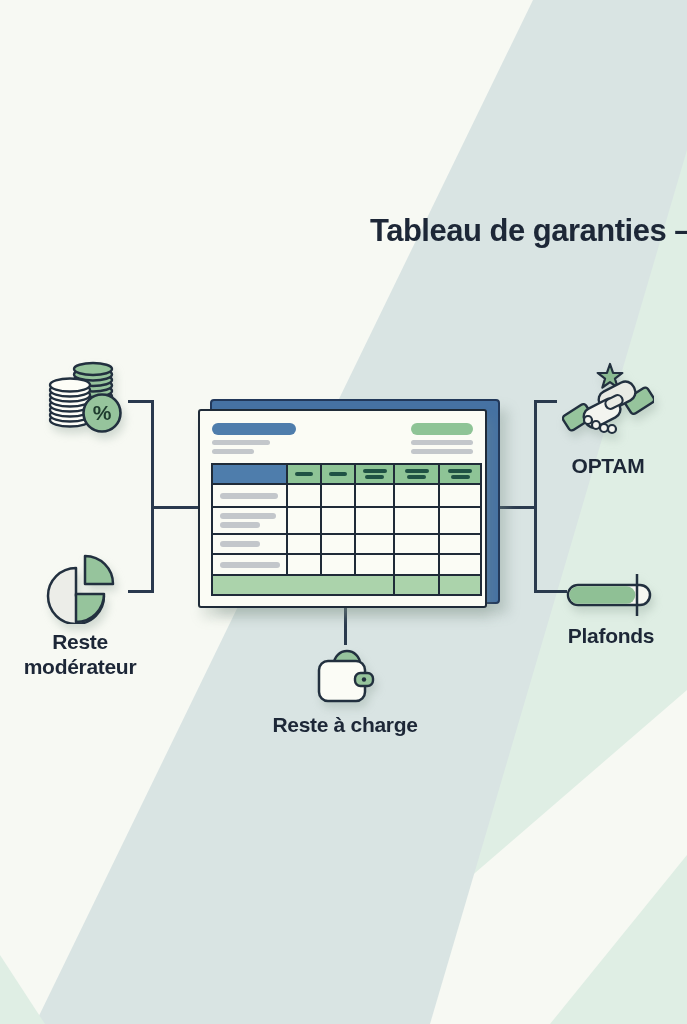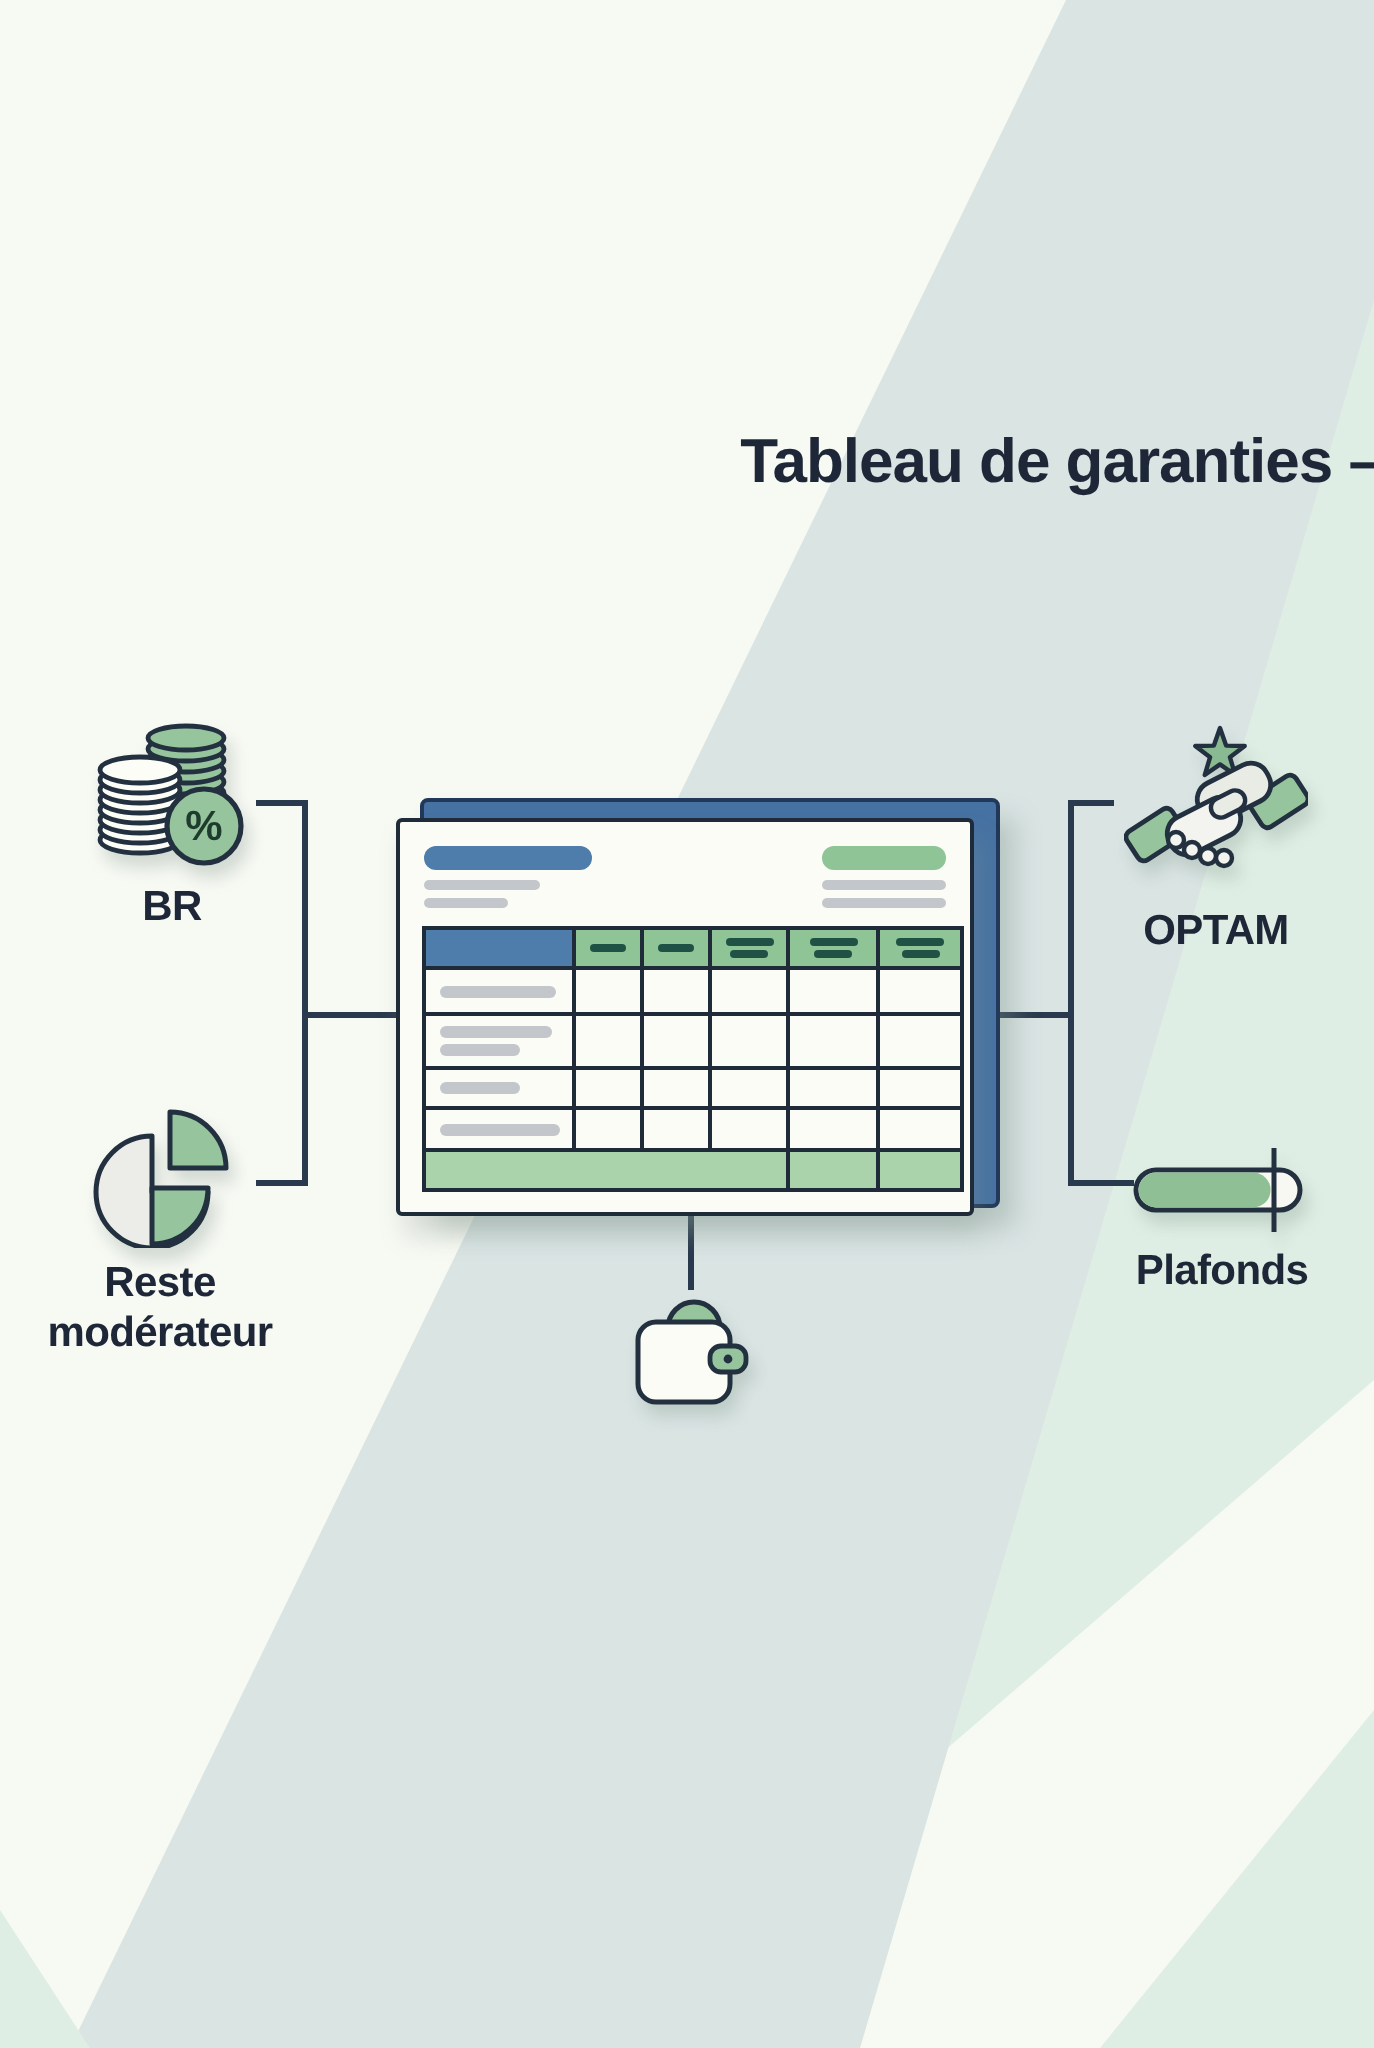--- a/index.html
+++ b/index.html
@@ -119,21 +119,20 @@
       <ellipse cx="23" cy="42" rx="20" ry="6.5" fill="#fdfdf7" stroke="#22303f" stroke-width="2.4"></ellipse>
       <ellipse cx="23" cy="37" rx="20" ry="6.5" fill="#fdfdf7" stroke="#22303f" stroke-width="2.4"></ellipse>
       <ellipse cx="23" cy="32" rx="20" ry="6.5" fill="#fdfdf7" stroke="#22303f" stroke-width="2.4"></ellipse>
       <ellipse cx="23" cy="27" rx="20" ry="6.5" fill="#fdfdf7" stroke="#22303f" stroke-width="2.4"></ellipse>
     </g>
     <g>
       <circle cx="55" cy="55" r="18.5" fill="#96c49c" stroke="#22303f" stroke-width="2.6"></circle>
       <text x="55" y="62" text-anchor="middle" font-size="21" font-weight="bold" fill="#1e3c2e">%</text>
     </g>
   </svg>
-  <div class="node-label">BR</div>
 </div>
 
 <div class="node" style="left:0px;top:548px;width:160px;">
   <svg width="74" height="76" viewBox="0 0 74 76">
     <path d="M33,48 L33,20 A28,28 0 1 0 61,48 Z" fill="#ecede8" stroke="#22303f" stroke-width="2.5" stroke-linejoin="round"></path>
     <path d="M33,48 L61,48 A28,28 0 0 1 33,76 Z" fill="#96c49c" stroke="#22303f" stroke-width="2.5" stroke-linejoin="round" transform="translate(0,-2)"></path>
     <path d="M41,40 L41,12 A28,28 0 0 1 69,40 Z" fill="#96c49c" stroke="#22303f" stroke-width="2.5" stroke-linejoin="round" transform="translate(1,-4)"></path>
   </svg>
   <div class="node-label">Reste modérateur</div>
 </div>
@@ -177,20 +176,21 @@
   <div class="node-label">Plafonds</div>
 </div>
 
 <div class="node" style="left:262px;top:645px;width:166px;">
   <svg width="60" height="62" viewBox="0 0 60 62">
     <circle cx="32" cy="19" r="13" fill="#96c49c" stroke="#22303f" stroke-width="2.5"></circle>
     <rect x="4" y="16" width="46" height="40" rx="9" fill="#fbfcf6" stroke="#22303f" stroke-width="2.5"></rect>
     <rect x="40" y="28" width="18" height="13" rx="5.5" fill="#96c49c" stroke="#22303f" stroke-width="2.4"></rect>
     <circle cx="49" cy="34.5" r="2.2" fill="#22303f"></circle>
   </svg>
+  <div class="node-label">Reste à charge</div>
 </div>
 
 <div class="tbl-wrap">
   <div class="back-card"></div>
   <div class="front-card">
     <div class="doc-pill blue"></div>
     <div class="doc-line" style="left:12px;top:29px;width:58px;"></div>
     <div class="doc-line" style="left:12px;top:38px;width:42px;"></div>
     <div class="doc-pill green"></div>
     <div class="doc-line" style="left:211px;top:29px;width:62px;"></div>

